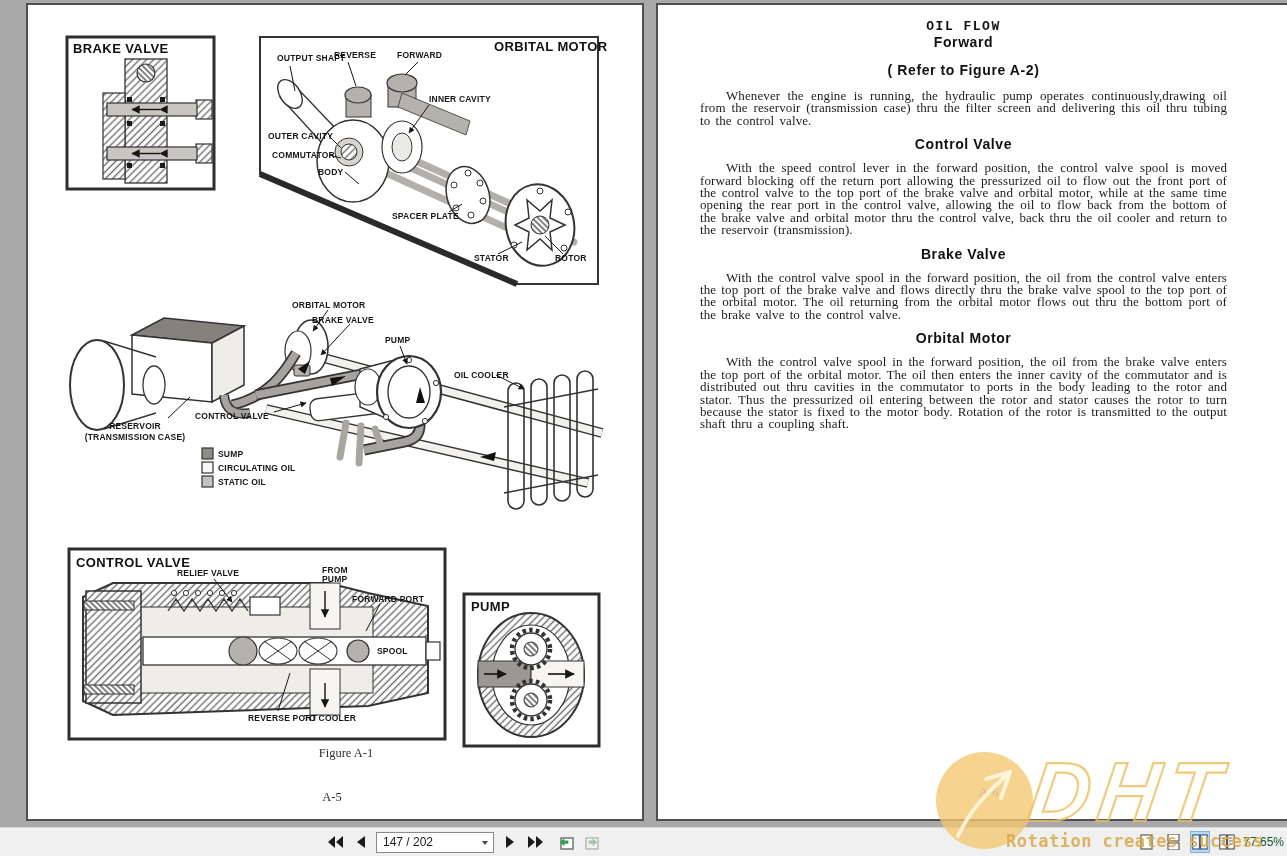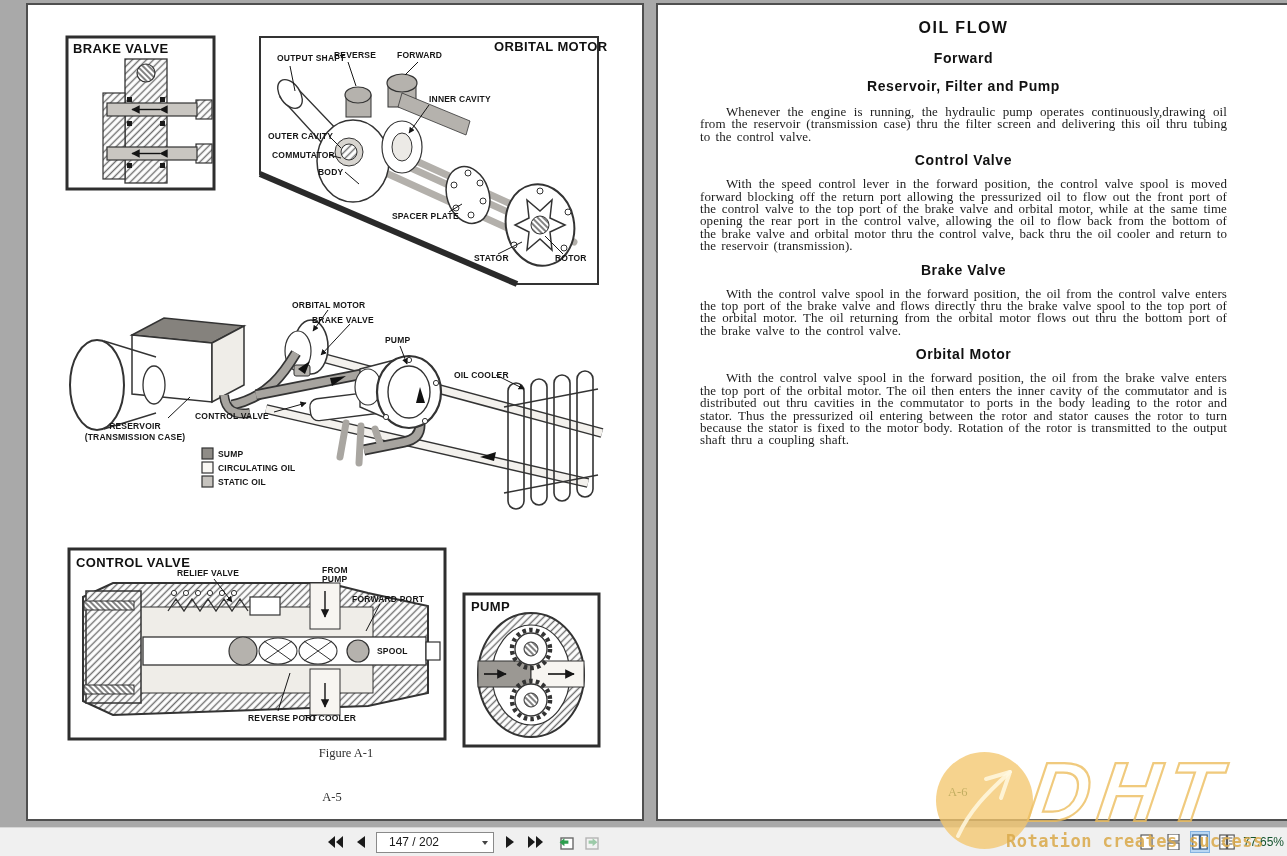--- a/index.html
+++ b/index.html
@@ -14,38 +14,38 @@
   .page-right{left:656px;width:640px;}
   .toolbar{
     position:absolute;left:0;right:0;bottom:0;height:28px;background:#f0f0f0;
     border-top:1px solid #d6d6d6;z-index:40;
   }
   .nav-group{position:absolute;left:326px;top:0;height:28px;display:flex;align-items:center;gap:7px;}
   .tb-btn{width:18px;height:18px;display:flex;align-items:center;justify-content:center;background:transparent;border:none;padding:0;cursor:pointer;}
   .page-input-wrap{position:relative;width:116px;height:19px;background:#fff;border:1px solid #8a8a8a;display:flex;align-items:center;}
   .page-input-wrap input{
     border:none;outline:none;width:92px;height:15px;font:12px "Liberation Sans",sans-serif;
-    padding:0 0 0 12px;color:#1a1a1a;background:transparent;
+    padding:0 0 0 6px;color:#1a1a1a;background:transparent;
   }
   .combo-caret{position:absolute;right:5px;top:8px;width:0;height:0;border-left:3.5px solid transparent;border-right:3.5px solid transparent;border-top:4px solid #444;}
   .view-group{position:absolute;right:50px;top:2px;height:24px;display:flex;align-items:center;gap:7px;}
   .view-btn{width:20px;height:22px;display:flex;align-items:center;justify-content:center;border:1px solid transparent;background:transparent;padding:0;cursor:pointer;}
   .view-btn.active{background:#b9d7f3;border:1px solid #84b3e2;}
   .zoom-level{position:absolute;right:3px;top:7px;font:12px "Liberation Sans",sans-serif;color:#14532d;}
   
   .rp-col{position:absolute;left:42px;top:14px;width:527px;color:#1d1d1d;}
   .rp-col h1,.rp-col h2{font-family:"Liberation Sans",sans-serif;text-align:center;color:#111;margin:0;}
-  .rp-col h1{font-size:16px;letter-spacing:1.5px;margin-bottom:13px;}
+  .rp-col h1{font-size:13px;letter-spacing:1.5px;font-family:Liberation Mono, monospace;}
   .rp-col h2{font-size:14px;letter-spacing:.6px;margin-bottom:12px;}
   .rp-col h2.sect{margin-top:3px;margin-bottom:10px;}
   .rp-col p{
     font-family:"Liberation Serif",serif;font-size:13px;line-height:12.4px;
     text-align:justify;text-indent:26px;margin:0 0 9px 0;word-spacing:1.8px;letter-spacing:.1px;color:#1c1c1c;
   }
-  .page-num{position:absolute;font-family:"Liberation Serif",serif;font-size:12.5px;color:#14532d;}
+  .page-num{position:absolute;font-family:"Liberation Serif",serif;font-size:12.5px;color:#8b5cf6;margin-left:31px;}
   .pn-right{left:290px;top:780px;}
   
   .wm{position:absolute;z-index:60;pointer-events:none;}
   .wm-circle{
     left:936px;top:752px;width:97px;height:97px;border-radius:50%;
     background:rgba(243,198,110,.78);
   }
   .wm-brand{
     left:1030px;top:744px;width:260px;height:100px;
     font:italic 700 84px "Liberation Sans",sans-serif;letter-spacing:8px;
@@ -347,21 +347,21 @@
 
       <text class="ser" x="318" y="752" text-anchor="middle">Figure A-1</text>
       <text class="ser" x="304" y="796" text-anchor="middle">A-5</text>
     </svg>
   </div>
 
   <div class="page page-right">
     <div class="rp-col">
       <h1>OIL FLOW</h1>
       <h2>Forward</h2>
-      <h2>Reservoir, Filter and Pump</h2>
+      <h2>( Refer to Figure A-2)</h2>
       <p>Whenever the engine is running, the hydraulic pump operates continuously,drawing oil from the reservoir (transmission case) thru the filter screen and delivering this oil thru tubing to the control valve.</p>
       <h2 class="sect">Control Valve</h2>
       <p>With the speed control lever in the forward position, the control valve spool is moved forward blocking off the return port allowing the pressurized oil to flow out the front port of the control valve to the top port of the brake valve and orbital motor, while at the same time opening the rear port in the control valve, allowing the oil to flow back from the bottom of the brake valve and orbital motor thru the control valve, back thru the oil cooler and return to the reservoir (transmission).</p>
       <h2 class="sect">Brake Valve</h2>
       <p>With the control valve spool in the forward position, the oil from the control valve enters the top port of the brake valve and flows directly thru the brake valve spool to the top port of the orbital motor. The oil returning from the orbital motor flows out thru the bottom port of the brake valve to the control valve.</p>
       <h2 class="sect">Orbital Motor</h2>
       <p>With the control valve spool in the forward position, the oil from the brake valve enters the top port of the orbital motor. The oil then enters the inner cavity of the commutator and is distributed out thru cavities in the commutator to ports in the body leading to the rotor and stator. Thus the pressurized oil entering between the rotor and stator causes the rotor to turn because the stator is fixed to the motor body. Rotation of the rotor is transmitted to the output shaft thru a coupling shaft.</p>
     </div>
     <div class="page-num pn-right">A-6</div>
   </div>

